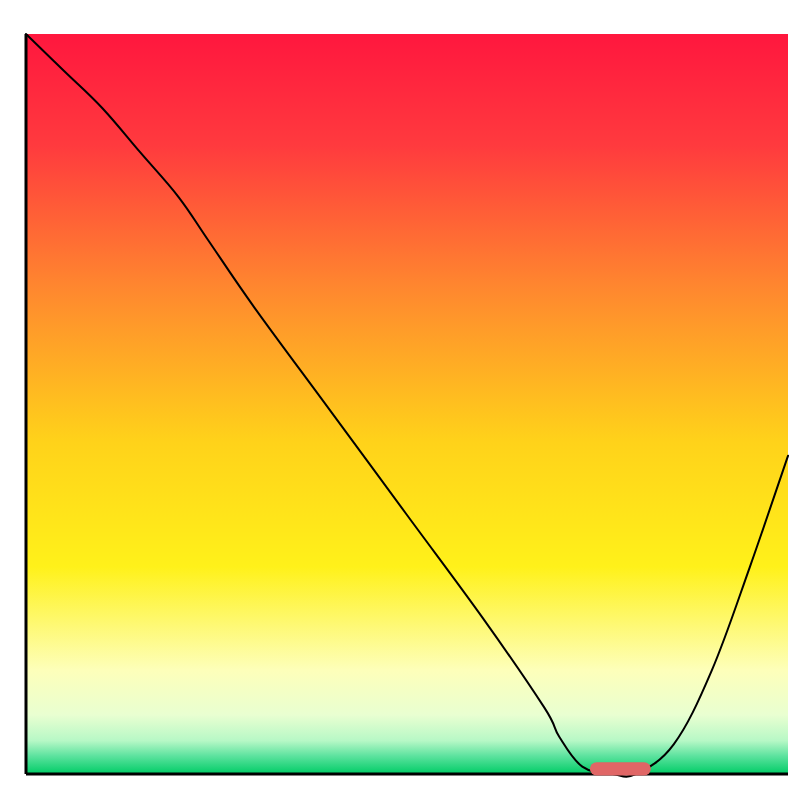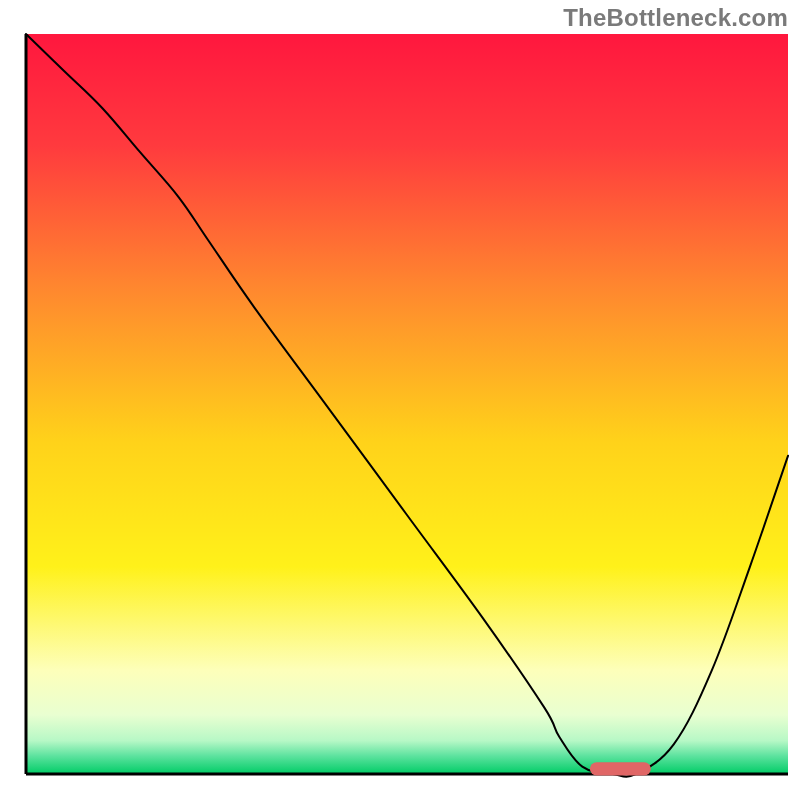--- a/index.html
+++ b/index.html
@@ -29,21 +29,20 @@
   svg.chart {
     position: absolute;
     top: 0;
     left: 0;
   }
 </style>
 </head>
 <body>
 
 <div class="container">
-  <div class="watermark">TheBottleneck.com</div>
 
   <svg class="chart" width="800" height="800" viewBox="0 0 800 800">
     <defs>
       <linearGradient id="bg-grad" x1="0" y1="0" x2="0" y2="1">
           <stop offset="0.00%" stop-color="#ff173e"></stop>
           <stop offset="15.00%" stop-color="#ff3a3e"></stop>
           <stop offset="35.00%" stop-color="#ff8a2e"></stop>
           <stop offset="55.00%" stop-color="#ffd21a"></stop>
           <stop offset="72.00%" stop-color="#fff11a"></stop>
           <stop offset="86.00%" stop-color="#fdffba"></stop>

